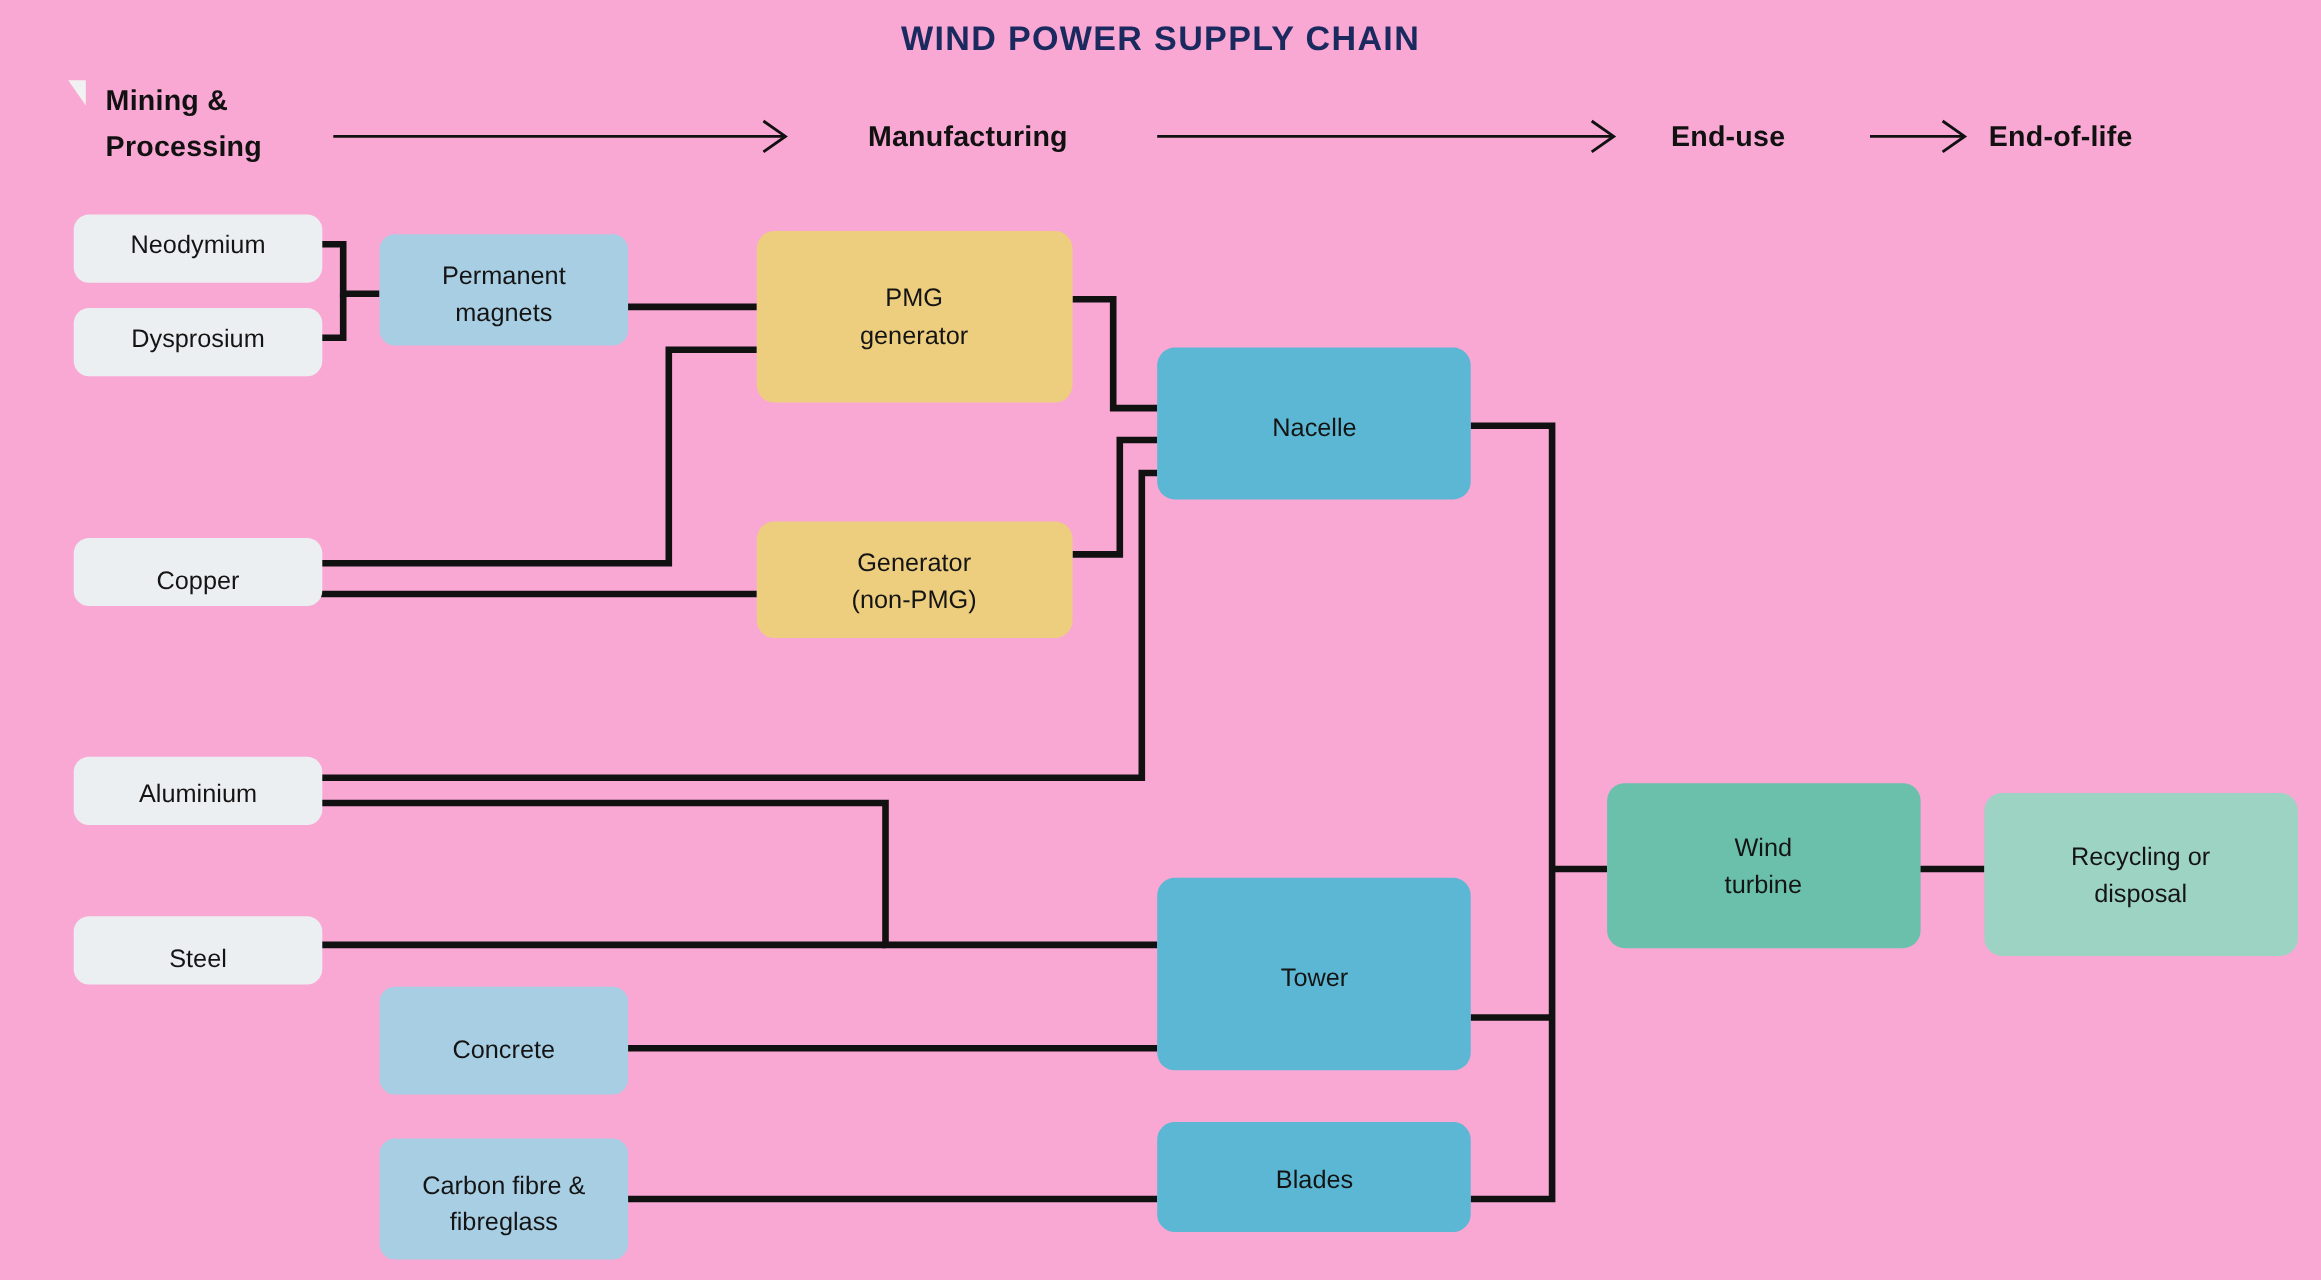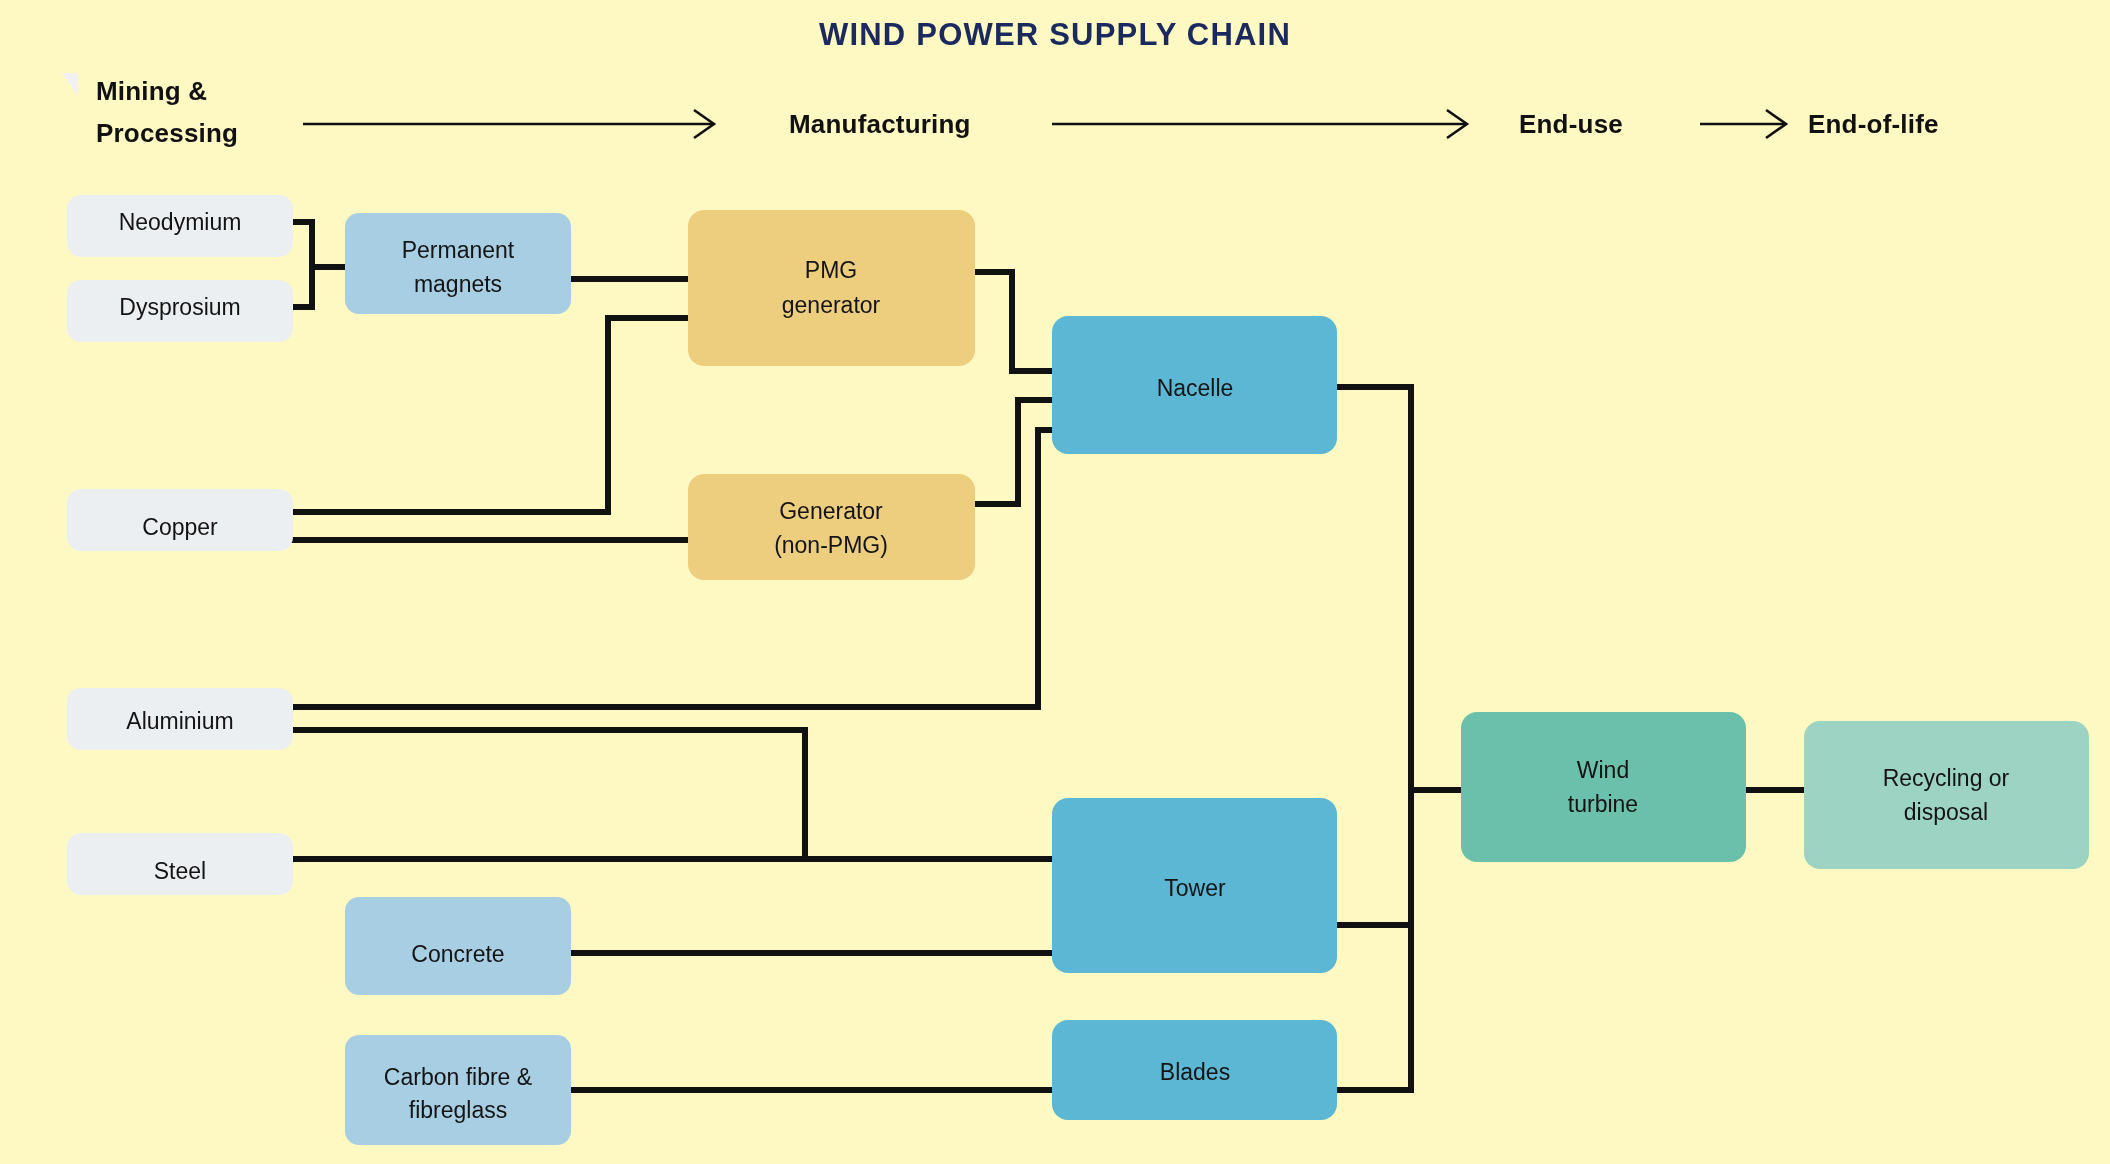--- a/index.html
+++ b/index.html
@@ -1,21 +1,21 @@
 <!DOCTYPE html>
 <html><head>
 <meta charset="utf-8">
 <style>
   html,body{margin:0;padding:0;background:#ffffff;}
   body{
     width:2110px;height:1164px;overflow:hidden;
     font-family:"Liberation Sans", sans-serif;
     color:#1a1a1a;
   }
-  #stage{position:relative;width:2110px;height:1164px;background:#fef9c3;}
+  #stage{position:relative;width:2110px;height:1164px;background:#f9a8d4;}
   #diagram{position:absolute;left:0;top:0;width:2110px;height:1164px;}
   .title-text{
     font-size:31px;font-weight:bold;letter-spacing:1.2px;
     fill:#1b2a5e;
   }
   .stage-label{
     font-size:26px;font-weight:bold;fill:#111111;letter-spacing:0.2px;
   }
   .node-label{font-size:23px;fill:#141414;}
   .link{stroke:#111111;stroke-width:6;fill:none;stroke-linecap:butt;}

